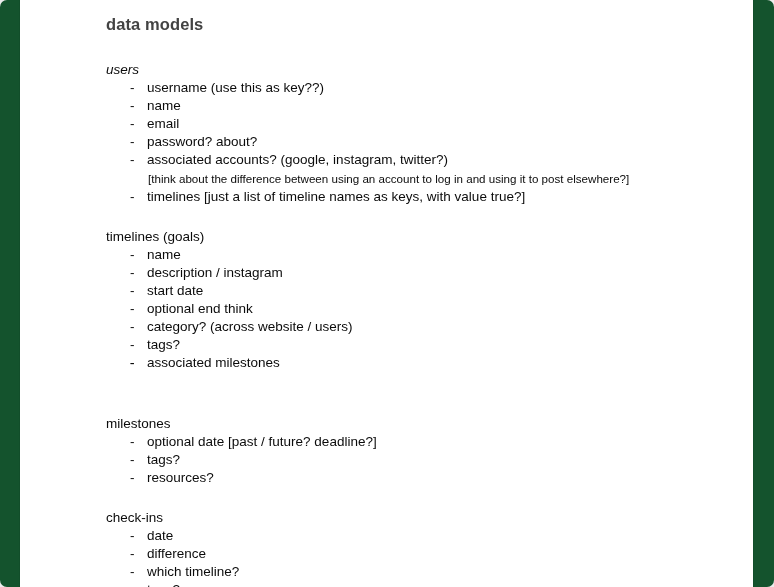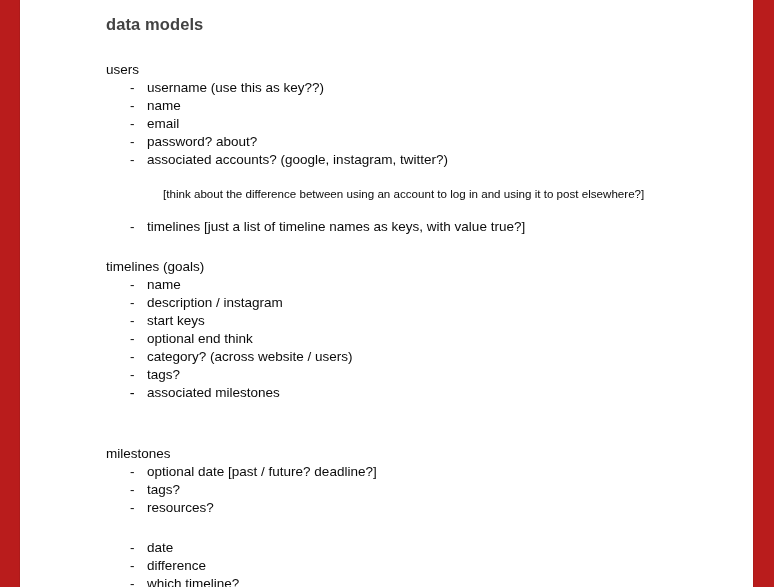--- a/index.html
+++ b/index.html
@@ -86,68 +86,69 @@
   }
 
   .item-text { white-space: pre-wrap; }
 
   
   .note-line {
     font-size: 11.6px;
     line-height: 17px;
     color: #0b0b0b;
     padding-left: 41px;
-    margin: 16px;
+    margin: 1px;
     white-space: pre-wrap;
   }
 </style>
 </head>
 <body style="background: rgb(237, 237, 237);">
 
-<div id="viewport" style="background: #b91c1c;">
+<div id="viewport" style="background: #14532d; border-radius: 7px;">
   <div id="page-sheet" style="background: rgb(255, 255, 255);">
     <div id="page-body">
 
       <h1 class="doc-title" style="color: rgb(67, 67, 67);">data models</h1>
 
       <div id="sections-container">
           <div class="section">
-            <div class="section-heading" style="color: rgb(11, 11, 11);">users</div>
+            <div class="section-heading" style="color: rgb(11, 11, 11); font-style: italic;">users</div>
             <ul class="item-list">
               <li class="item" style="color: rgb(11, 11, 11);"><span class="item-dash" style="color: rgb(11, 11, 11);">-</span><span class="item-text">username (use this as key??)</span></li>
               <li class="item" style="color: rgb(11, 11, 11);"><span class="item-dash" style="color: rgb(11, 11, 11);">-</span><span class="item-text">name</span></li>
               <li class="item" style="color: rgb(11, 11, 11);"><span class="item-dash" style="color: rgb(11, 11, 11);">-</span><span class="item-text">email</span></li>
               <li class="item" style="color: rgb(11, 11, 11);"><span class="item-dash" style="color: rgb(11, 11, 11);">-</span><span class="item-text">password? about?</span></li>
               <li class="item" style="color: rgb(11, 11, 11);"><span class="item-dash" style="color: rgb(11, 11, 11);">-</span><span class="item-text">associated accounts? (google, instagram, twitter?)</span></li>
               <li class="note-line" style="color: rgb(11, 11, 11);">[think about the difference between using an account to log in and using it to post elsewhere?]</li>
               <li class="item" style="color: rgb(11, 11, 11);"><span class="item-dash" style="color: rgb(11, 11, 11);">-</span><span class="item-text">timelines [just a list of timeline names as keys, with value true?]</span></li>
             </ul>
           </div>
           <div class="section">
             <div class="section-heading" style="color: rgb(11, 11, 11);">timelines (goals)</div>
             <ul class="item-list">
               <li class="item" style="color: rgb(11, 11, 11);"><span class="item-dash" style="color: rgb(11, 11, 11);">-</span><span class="item-text">name</span></li>
               <li class="item" style="color: rgb(11, 11, 11);"><span class="item-dash" style="color: rgb(11, 11, 11);">-</span><span class="item-text">description / instagram</span></li>
-              <li class="item" style="color: rgb(11, 11, 11);"><span class="item-dash" style="color: rgb(11, 11, 11);">-</span><span class="item-text">start keys</span></li>
+              <li class="item" style="color: rgb(11, 11, 11);"><span class="item-dash" style="color: rgb(11, 11, 11);">-</span><span class="item-text">start date</span></li>
               <li class="item" style="color: rgb(11, 11, 11);"><span class="item-dash" style="color: rgb(11, 11, 11);">-</span><span class="item-text">optional end think</span></li>
               <li class="item" style="color: rgb(11, 11, 11);"><span class="item-dash" style="color: rgb(11, 11, 11);">-</span><span class="item-text">category? (across website / users)</span></li>
               <li class="item" style="color: rgb(11, 11, 11);"><span class="item-dash" style="color: rgb(11, 11, 11);">-</span><span class="item-text">tags?</span></li>
               <li class="item" style="color: rgb(11, 11, 11);"><span class="item-dash" style="color: rgb(11, 11, 11);">-</span></li>
               <li class="item" style="color: rgb(11, 11, 11);"><span class="item-dash" style="color: rgb(11, 11, 11);">-</span><span class="item-text">associated milestones</span></li>
             </ul>
           </div>
           <div class="section">
             <div class="section-heading" style="color: rgb(11, 11, 11); margin-top: 43px;">milestones</div>
             <ul class="item-list">
               <li class="item" style="color: rgb(11, 11, 11);"><span class="item-dash" style="color: rgb(11, 11, 11);">-</span><span class="item-text">optional date [past / future? deadline?]</span></li>
               <li class="item" style="color: rgb(11, 11, 11);"><span class="item-dash" style="color: rgb(11, 11, 11);">-</span><span class="item-text">tags?</span></li>
               <li class="item" style="color: rgb(11, 11, 11);"><span class="item-dash" style="color: rgb(11, 11, 11);">-</span><span class="item-text strong">resources</span><span class="item-text">?</span></li>
             </ul>
           </div>
           <div class="section">
+            <div class="section-heading" style="color: rgb(11, 11, 11);">check-ins</div>
             <ul class="item-list">
               <li class="item" style="color: rgb(11, 11, 11);"><span class="item-dash" style="color: rgb(11, 11, 11);">-</span><span class="item-text">date</span></li>
               <li class="item" style="color: rgb(11, 11, 11);"><span class="item-dash" style="color: rgb(11, 11, 11);">-</span><span class="item-text">difference</span></li>
               <li class="item" style="color: rgb(11, 11, 11);"><span class="item-dash" style="color: rgb(11, 11, 11);">-</span><span class="item-text">which timeline?</span></li>
               <li class="item" style="color: rgb(11, 11, 11);"><span class="item-dash" style="color: rgb(11, 11, 11);">-</span><span class="item-text">tags?</span></li>
             </ul>
           </div>
         </div>
 
     </div>

